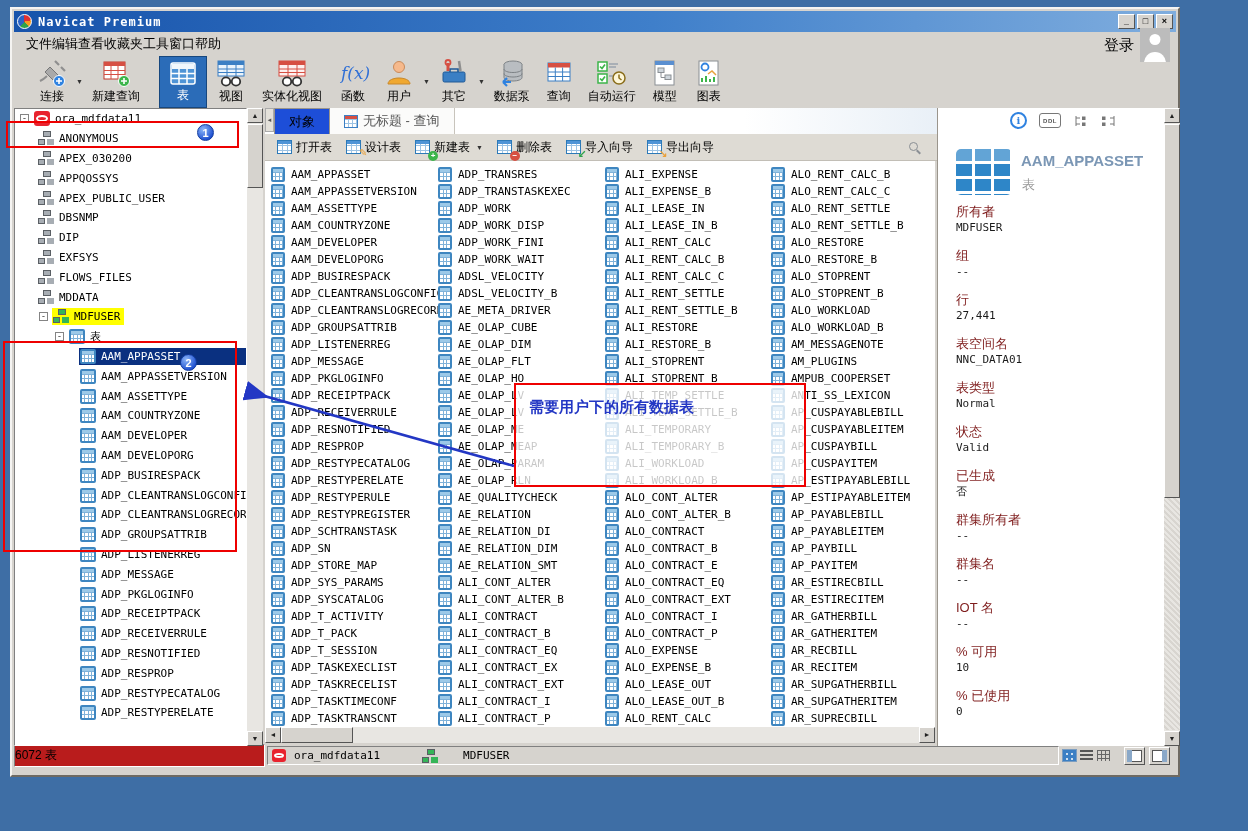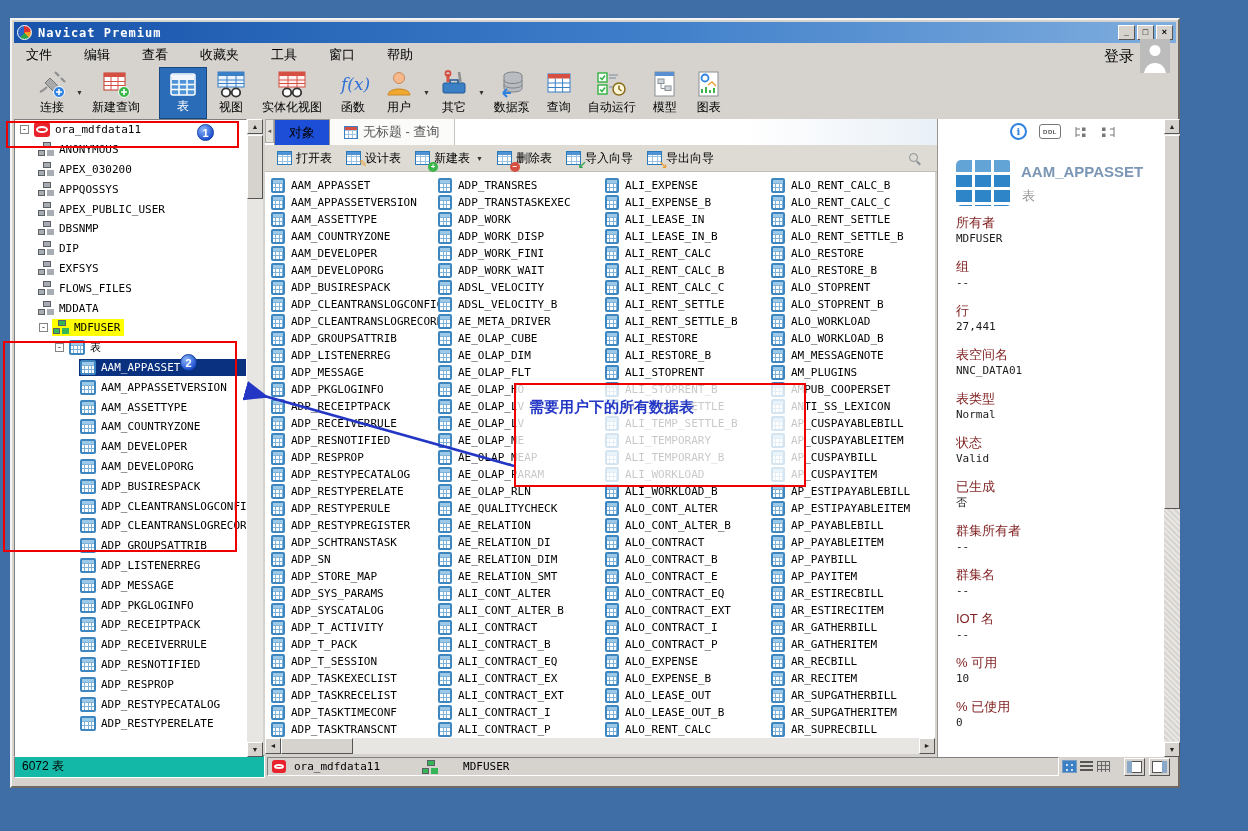--- a/index.html
+++ b/index.html
@@ -1,32 +1,32 @@
 <!DOCTYPE html>
 <html><head>
 <meta charset="utf-8">
 <style>
   *{margin:0;padding:0;box-sizing:border-box}
   html,body{width:1248px;height:831px;overflow:hidden}
   body{background:#3e6ea5;font-family:"Liberation Sans",sans-serif;position:relative;color:#000}
 
   
-  .win{position:absolute;left:10px;top:18px;width:1170px;height:770px;background:#d6d3ce;
+  .win{position:absolute;left:10px;top:7px;width:1170px;height:770px;background:#d6d3ce;
        border:2px solid;border-color:#f5f4f2 #6e6a63 #6e6a63 #f5f4f2}
   .tbar{position:absolute;left:2px;top:2px;right:2px;height:21px;
         background:linear-gradient(90deg,#1753ab,#3f7fca 55%,#7fadde);
         display:flex;align-items:center;gap:6px;padding:0 3px}
   .nvlogo{width:15px;height:15px;border-radius:50%;flex:none;border:1px solid #fff;
         background:conic-gradient(#e03030 0 22%,#f59a23 22% 38%,#2ca24c 38% 62%,#2b63c6 62% 100%)}
   .ttl{color:#fff;font-weight:bold;font-size:12px;letter-spacing:1px;font-family:"DejaVu Sans Mono",monospace}
   .wbtns{margin-left:auto;display:flex;gap:2px}
   .wbtn{width:17px;height:15px;background:#d6d3ce;border:1px solid;border-color:#fff #555 #555 #fff;
         font-size:9px;line-height:12px;text-align:center;font-weight:bold;cursor:default}
   .menubar{position:absolute;left:2px;top:23px;right:2px;height:24px;display:flex;align-items:center;
-        gap:32px;padding-left:12px;font-size:13px}
+        padding-left:12px;font-size:13px}
   .login{position:absolute;right:44px;top:27px;font-size:15px}
   .avatar{position:absolute;right:8px;top:19px;width:30px;height:34px;background:#bcbcbc;overflow:hidden}
   .avatar::before{content:"";position:absolute;left:50%;top:6px;transform:translateX(-50%);
         width:11px;height:11px;border-radius:50%;background:#fff}
   .avatar::after{content:"";position:absolute;left:50%;bottom:-2px;transform:translateX(-50%);
         width:22px;height:12px;border-radius:11px 11px 0 0;background:#fff}
 
   
   .toolbar{position:absolute;left:2px;top:46px;right:2px;height:53px;display:flex;align-items:stretch;
         padding:1px 0 0 16px}
@@ -64,23 +64,23 @@
   .ic-schema-g::after{background:#35b558;box-shadow:9px 0 0 #35b558}
   .ic-table,.ic-tablef{border:2px solid #3e86c0;border-radius:2px;background:#fff;
         background-image:linear-gradient(#9cc9e8 0 3px,transparent 3px),
         repeating-linear-gradient(to right,transparent 0 2.5px,#7fb2d9 2.5px 3.5px),
         repeating-linear-gradient(to bottom,transparent 0 3px,#7fb2d9 3px 4px)}
   .vsb{position:absolute;width:16px;background:#e8e6e2;z-index:6}
   .vsb.treesb{left:235px;top:99px;height:638px}
   .sbtn{position:absolute;left:0;width:16px;height:15px;background:#d6d3ce;border:1px solid;
         border-color:#fff #555 #555 #fff;font-size:7px;text-align:center;line-height:13px;color:#222}
   .sthumb{position:absolute;left:0;width:16px;background:#d6d3ce;border:1px solid;border-color:#fff #555 #555 #fff}
-  .treecount{position:absolute;left:2px;bottom:8px;width:251px;height:23px;background:#14b8a6;
+  .treecount{position:absolute;left:2px;bottom:8px;width:251px;height:23px;background:#b91c1c;
         border:1px solid;border-color:#808080 #fff #fff #808080;display:flex;align-items:center;
-        padding-left:7px;font-size:12px}
+        font-size:12px}
 
   
   .tabbar{position:absolute;left:253px;top:99px;width:672px;height:26px;background:#fff;display:flex}
   .collapser{width:9px;height:24px;border:1px solid #aaa;background:#e4e1da;font-size:6px;color:#555;
         text-align:center;line-height:22px;flex:none}
   .tab{display:flex;align-items:center;gap:5px;padding:0 14px;font-size:13px}
   .tab.t1{background:#1d4ed8;border:1px solid #9a958c;border-bottom:none}
   .tab.t2{background:#fbfbfa;border-right:1px solid #c8c4bc;color:#555}
   .tabfill{flex:1;background:linear-gradient(90deg,#fff 60%,#e9f0f7)}
   .qico{width:14px;height:13px;border:1px solid #3b7fc4;background:#fff;

